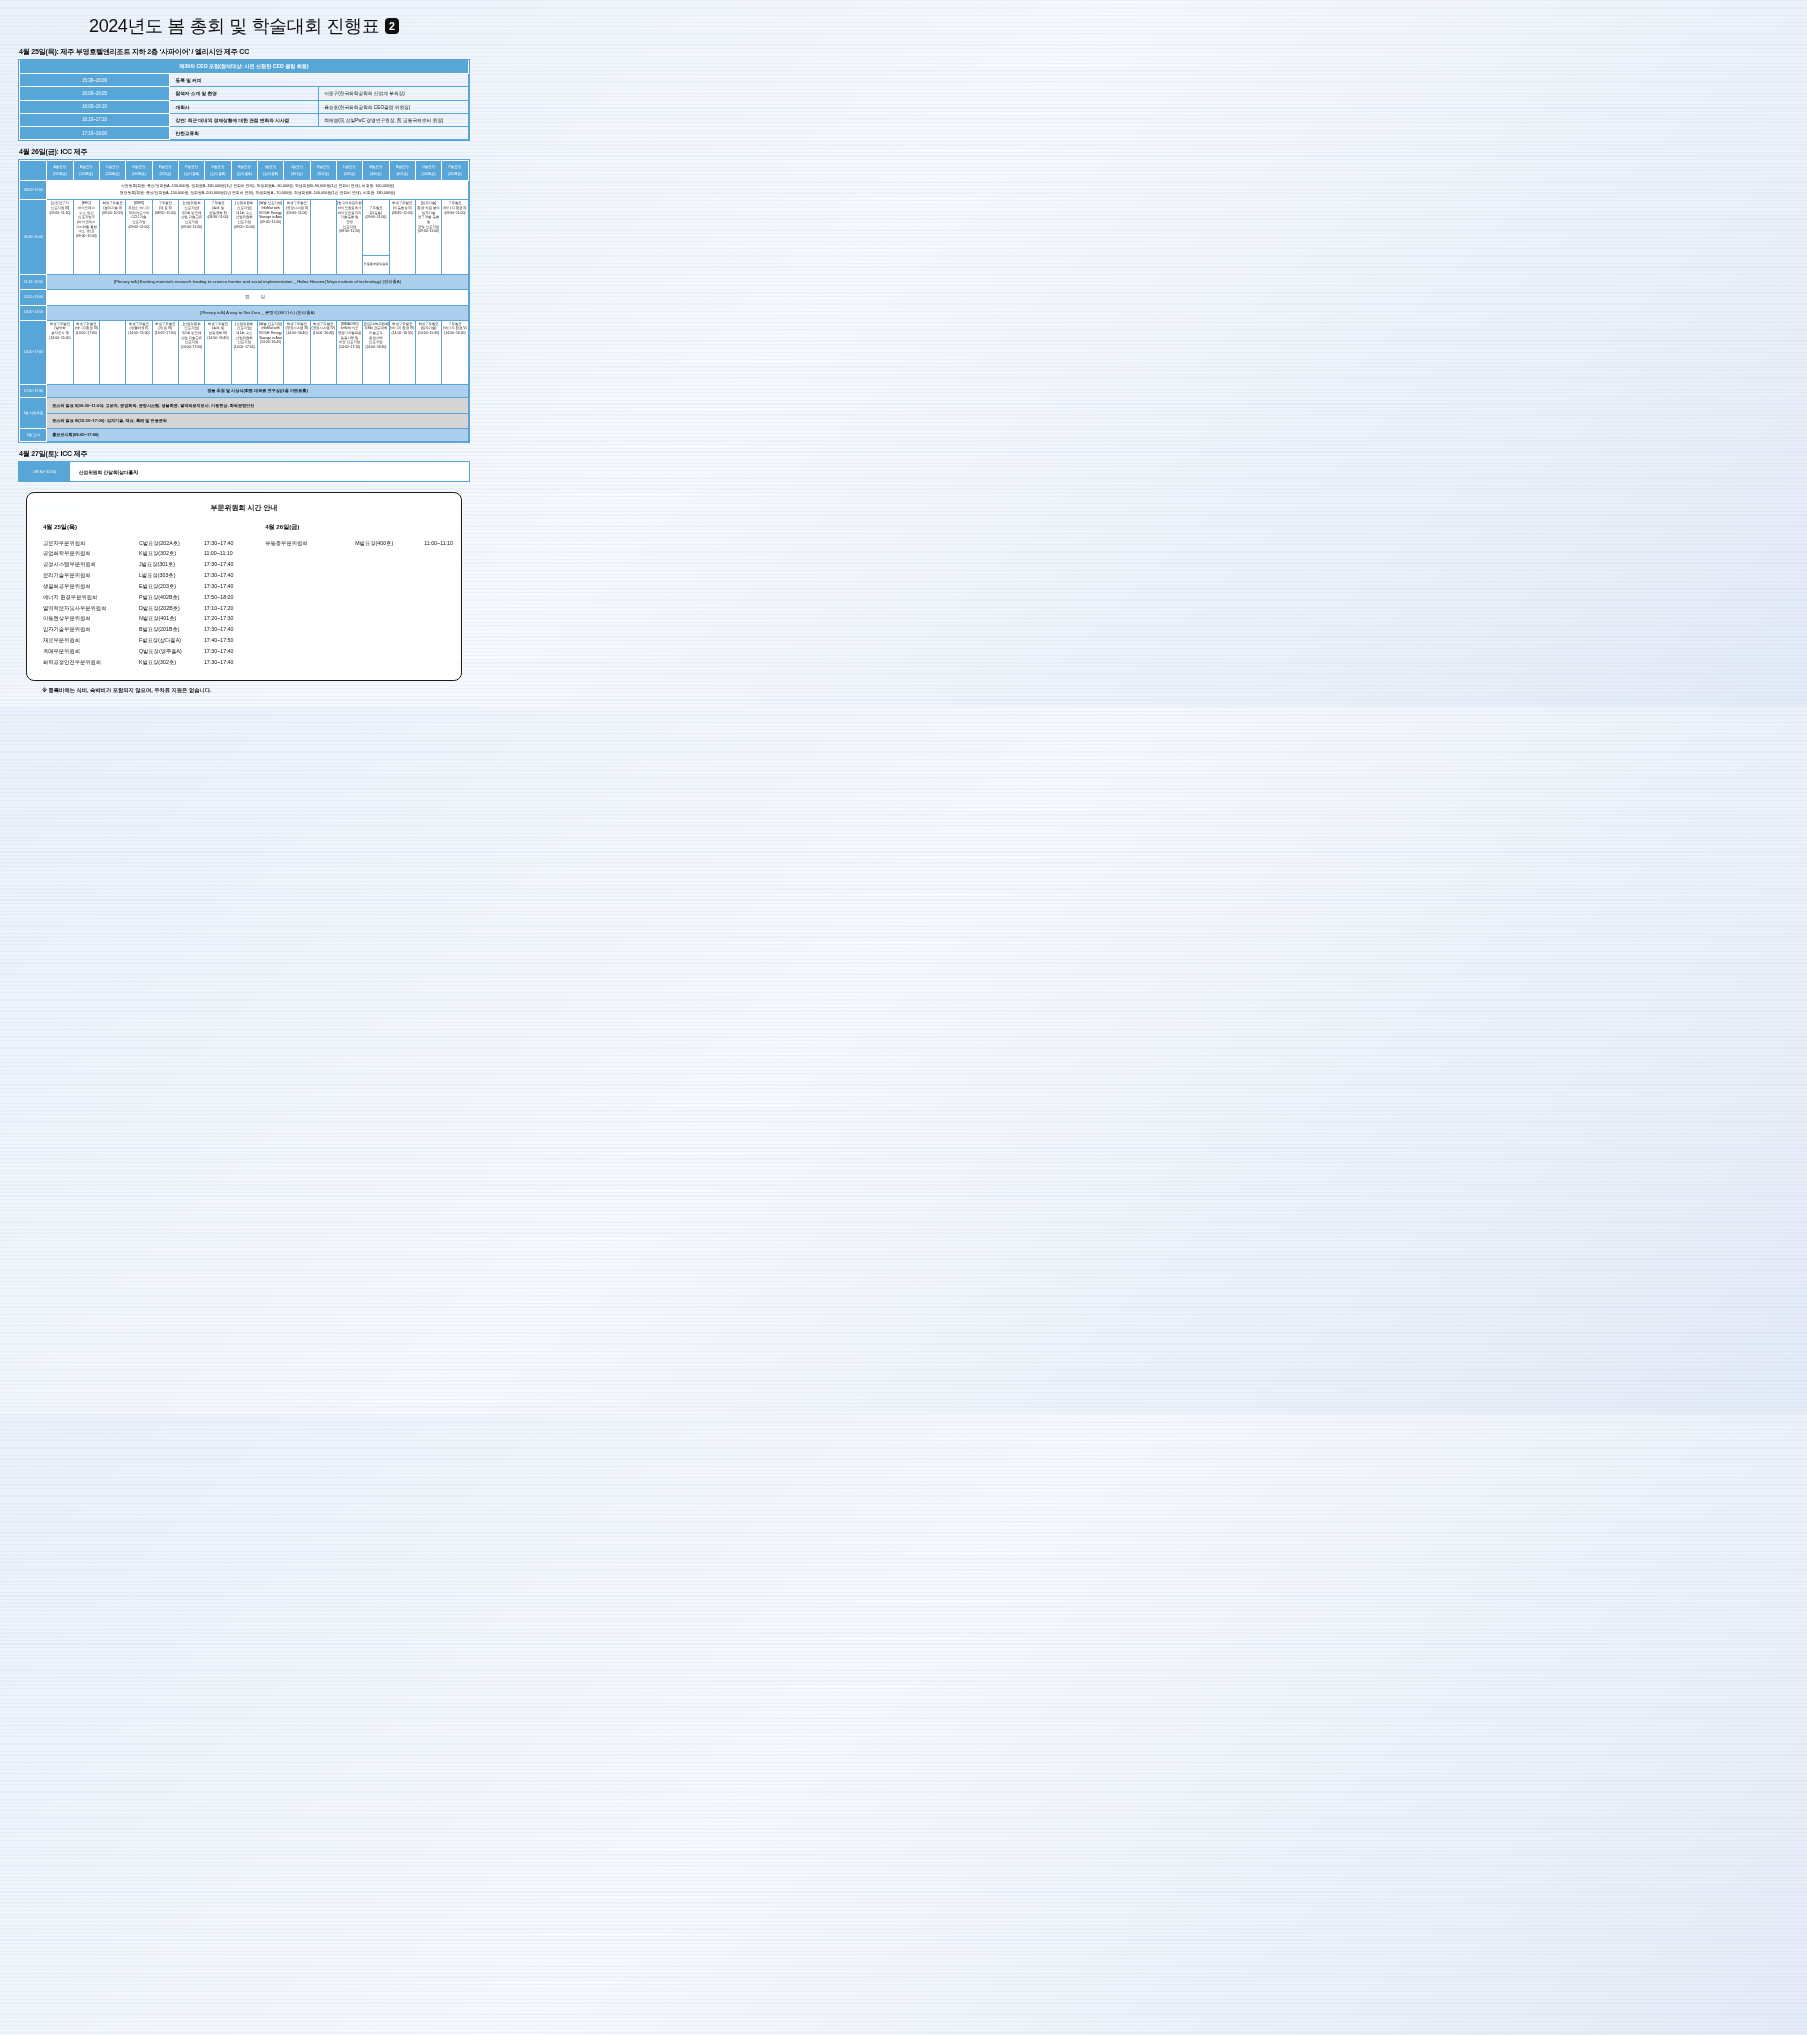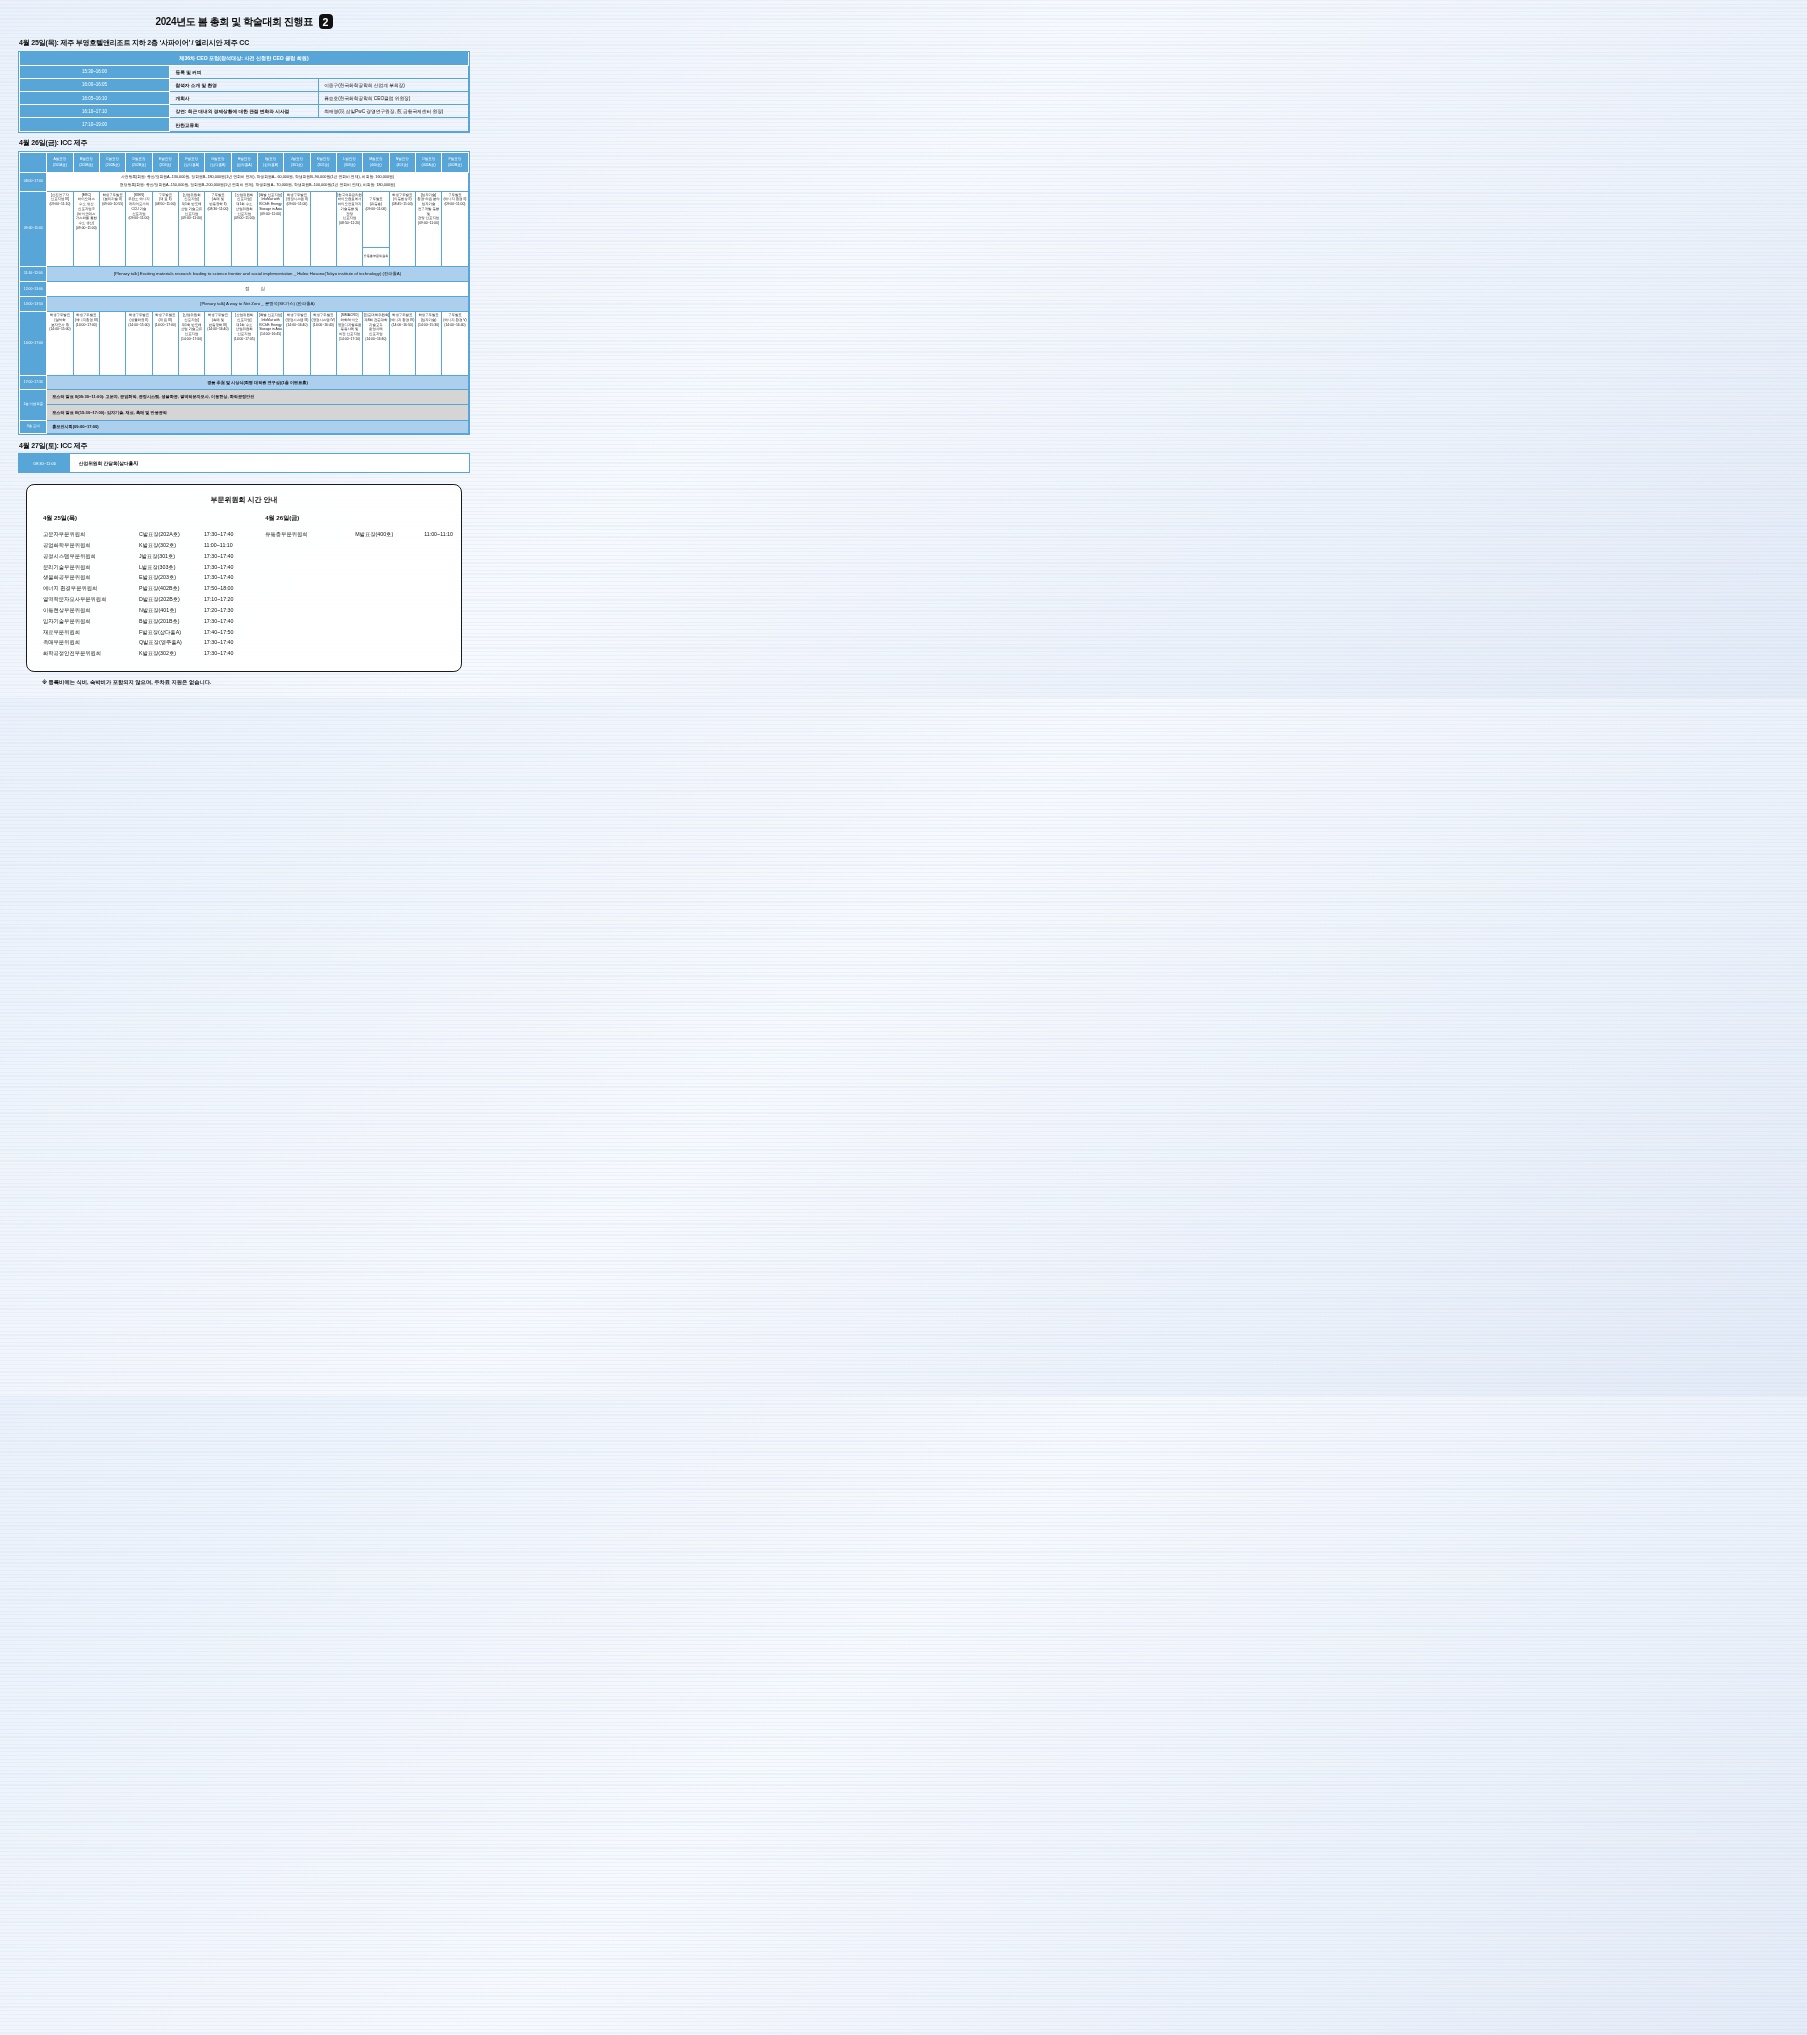--- a/index.html
+++ b/index.html
@@ -7,21 +7,21 @@
     width:488px;min-height:637px;
     font-family:"Liberation Sans","DejaVu Sans",sans-serif;
     color:#111;
     background:
       repeating-linear-gradient(180deg, rgba(190,208,232,.18) 0 1.2px, rgba(255,255,255,0) 1.2px 3.7px),
       linear-gradient(135deg,#eaf1fa 0%,#f6f9fd 45%,#e3ebf7 100%);
   }
   .wrap{padding:7.3px 18.3px 12.2px 18.3px;}
   
   .title-row{display:flex;justify-content:center;align-items:center;gap:5.7px;margin:6.5px 0 9px 0;}
-  .page-title{font-size:10px;font-weight:bold;letter-spacing:-0.4px;}
+  .page-title{font-size:18px;font-weight:normal;letter-spacing:-0.4px;}
   .badge{display:inline-flex;justify-content:center;align-items:center;
     width:14px;height:15.5px;background:#111;color:#fff;border-radius:4.1px;
     font-size:10.6px;font-weight:bold;}
   
   .sec-head{font-size:7px;font-weight:bold;margin:5.7px 0 2.4px 0.8px;letter-spacing:-0.2px;}
   
   table{border-collapse:collapse;table-layout:fixed;}
   .ceo-wrap{border:0.8px solid #58a6d8;}
   .ceo{width:100%;}
   .ceo td{font-size:4.7px;vertical-align:middle;}

